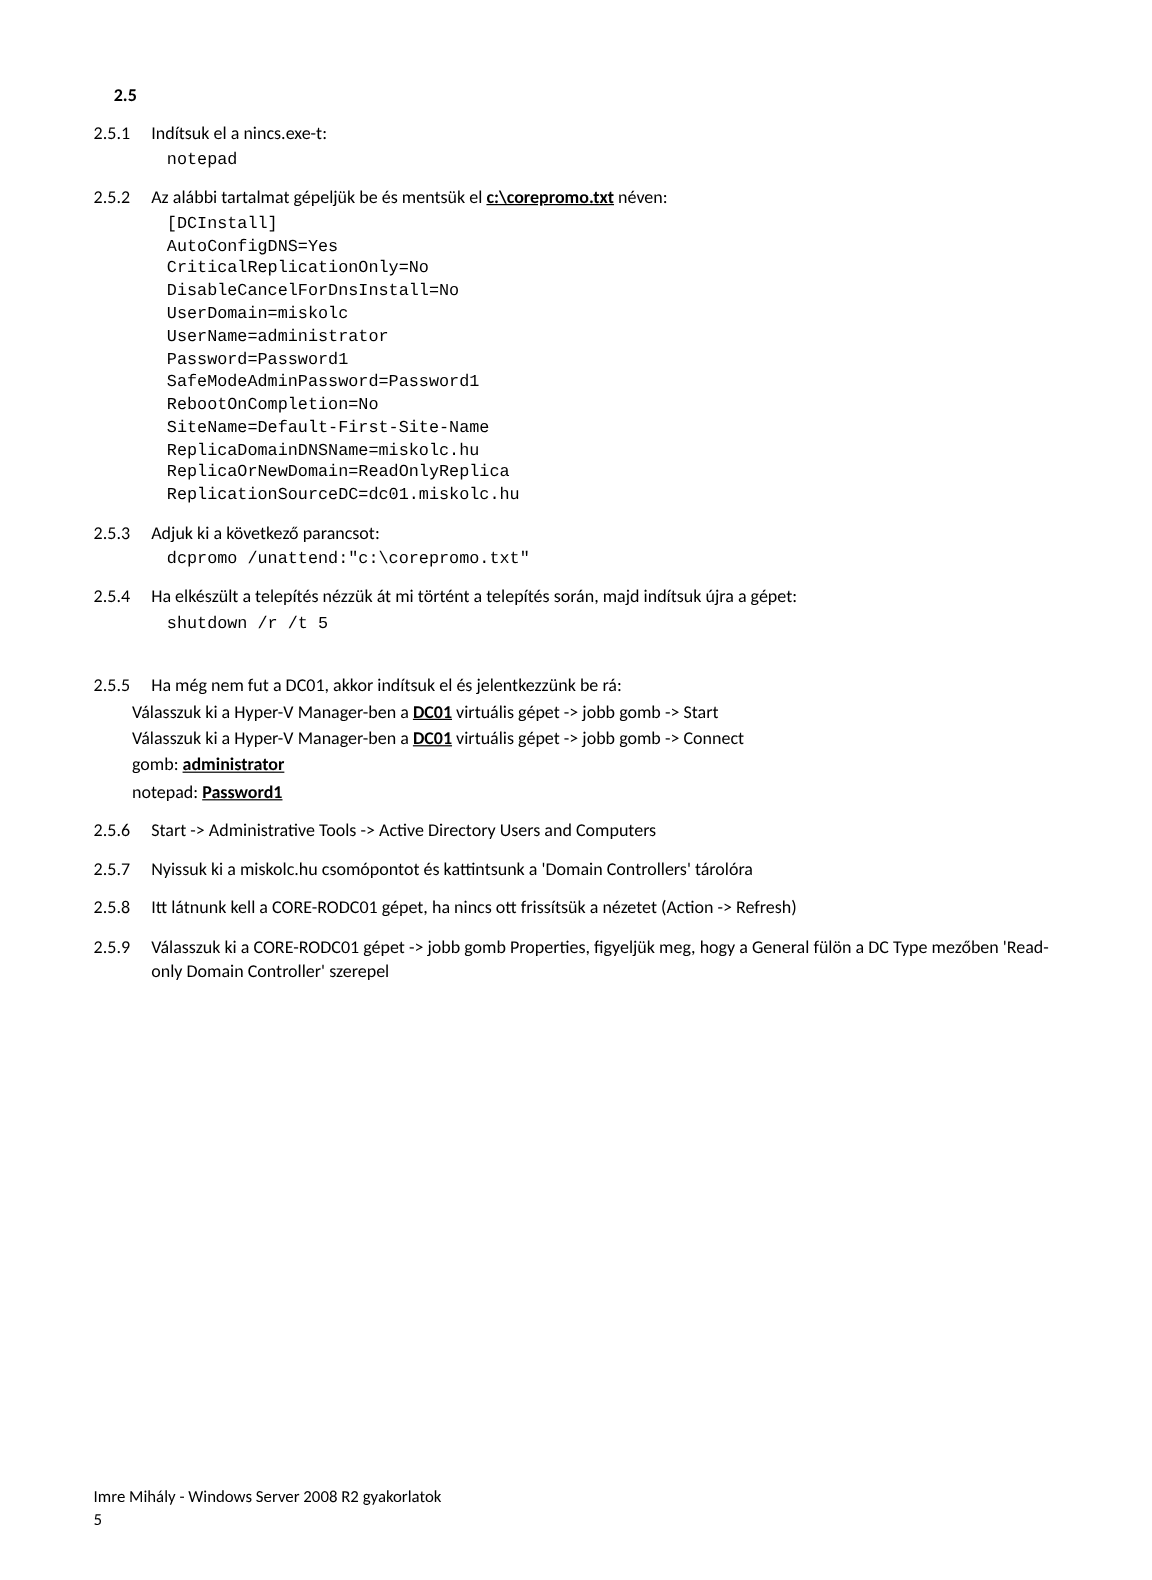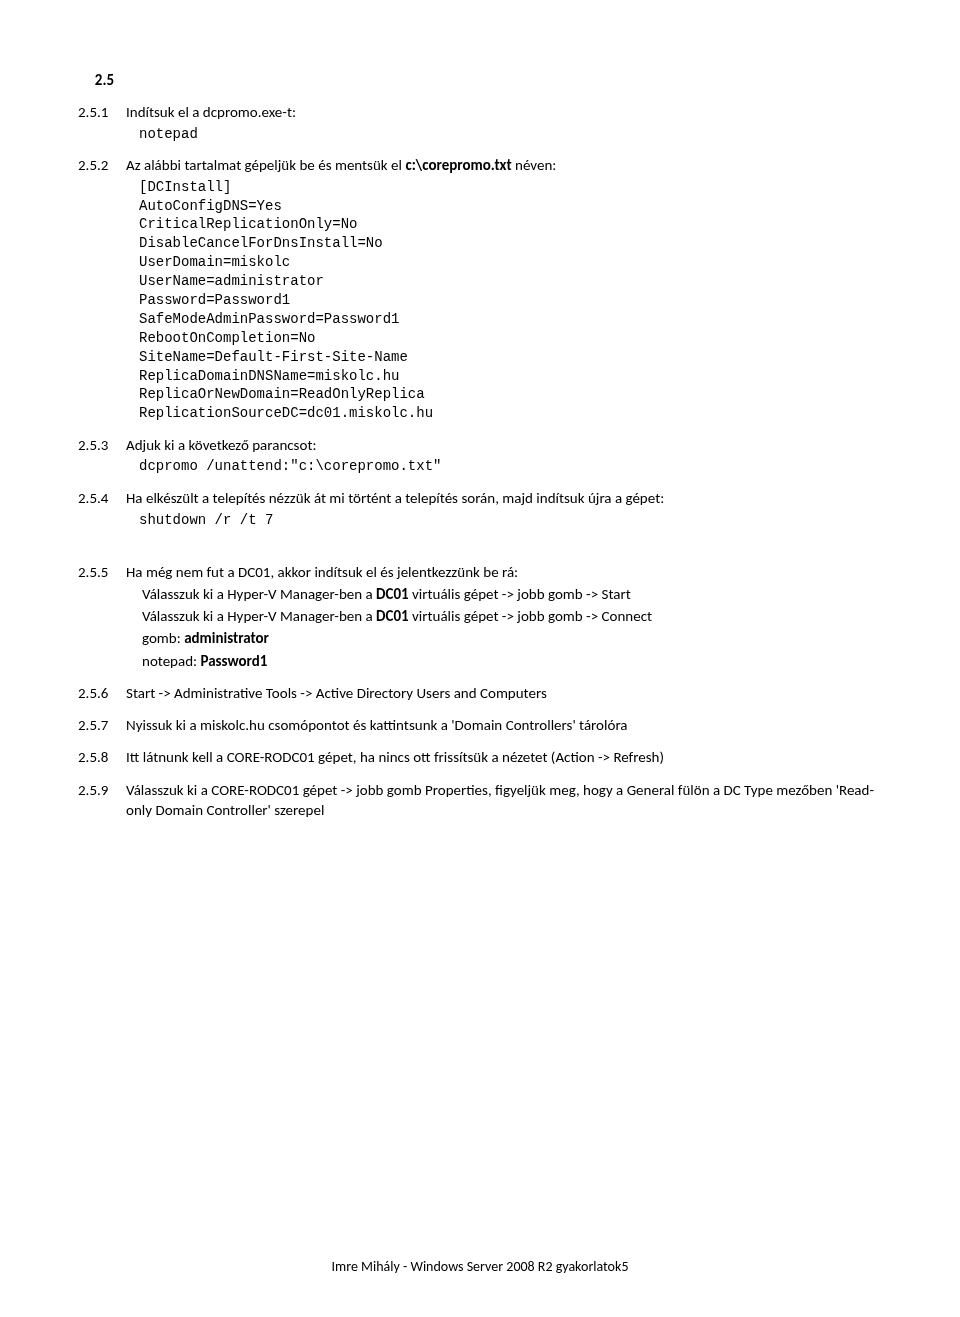--- a/index.html
+++ b/index.html
@@ -42,47 +42,48 @@
   }
   .code-block {
     margin-left: 61px;
     font-family: "Courier New", monospace;
     font-size: 14px;
     white-space: pre;
     line-height: 1.35;
     margin-bottom: 2px;
   }
   .indent-text {
-    margin-left: 64px;
+    margin-left: 32px;
     margin-bottom: 2px;
   }
   .gap {
     height: 18px;
   }
   .footer {
     position: absolute;
     bottom: 40px;
     left: 78px;
     right: 78px;
     display: flex;
-    justify-content: center;
+    justify-content: space-between;
     font-size: 14px;
+    flex-direction: column;
   }
-  .bold { font-weight: bold; }
+  .bold { font-weight: bold; text-decoration: underline; }
 </style>
 </head>
 <body>
 
 <div class="heading-row">
   <div class="heading-num">2.5</div>
 </div>
 
 <div class="item-row">
   <div class="item-num">2.5.1</div>
-  <div class="item-body">Indítsuk el a dcpromo.exe-t:</div>
+  <div class="item-body">Indítsuk el a nincs.exe-t:</div>
 </div>
 <div class="code-block">notepad</div>
 
 <div class="item-row">
   <div class="item-num">2.5.2</div>
   <div class="item-body">
     <span>Az alábbi tartalmat gépeljük be és mentsük el </span><span class="bold">c:\corepromo.txt</span><span> néven:</span>
   </div>
 </div>
 <div class="code-block">[DCInstall]
@@ -102,21 +103,21 @@
 <div class="item-row">
   <div class="item-num">2.5.3</div>
   <div class="item-body">Adjuk ki a következő parancsot:</div>
 </div>
 <div class="code-block">dcpromo /unattend:"c:\corepromo.txt"</div>
 
 <div class="item-row">
   <div class="item-num">2.5.4</div>
   <div class="item-body">Ha elkészült a telepítés nézzük át mi történt a telepítés során, majd indítsuk újra a gépet:</div>
 </div>
-<div class="code-block">shutdown /r /t 7</div>
+<div class="code-block">shutdown /r /t 5</div>
 
 <div class="gap"></div>
 
 <div class="item-row">
   <div class="item-num">2.5.5</div>
   <div class="item-body">Ha még nem fut a DC01, akkor indítsuk el és jelentkezzünk be rá:</div>
 </div>
 <div class="indent-text">
   <span>Válasszuk ki a Hyper-V Manager-ben a </span><span class="bold">DC01</span><span> virtuális gépet -&gt; jobb gomb -&gt; Start</span>
 </div>

